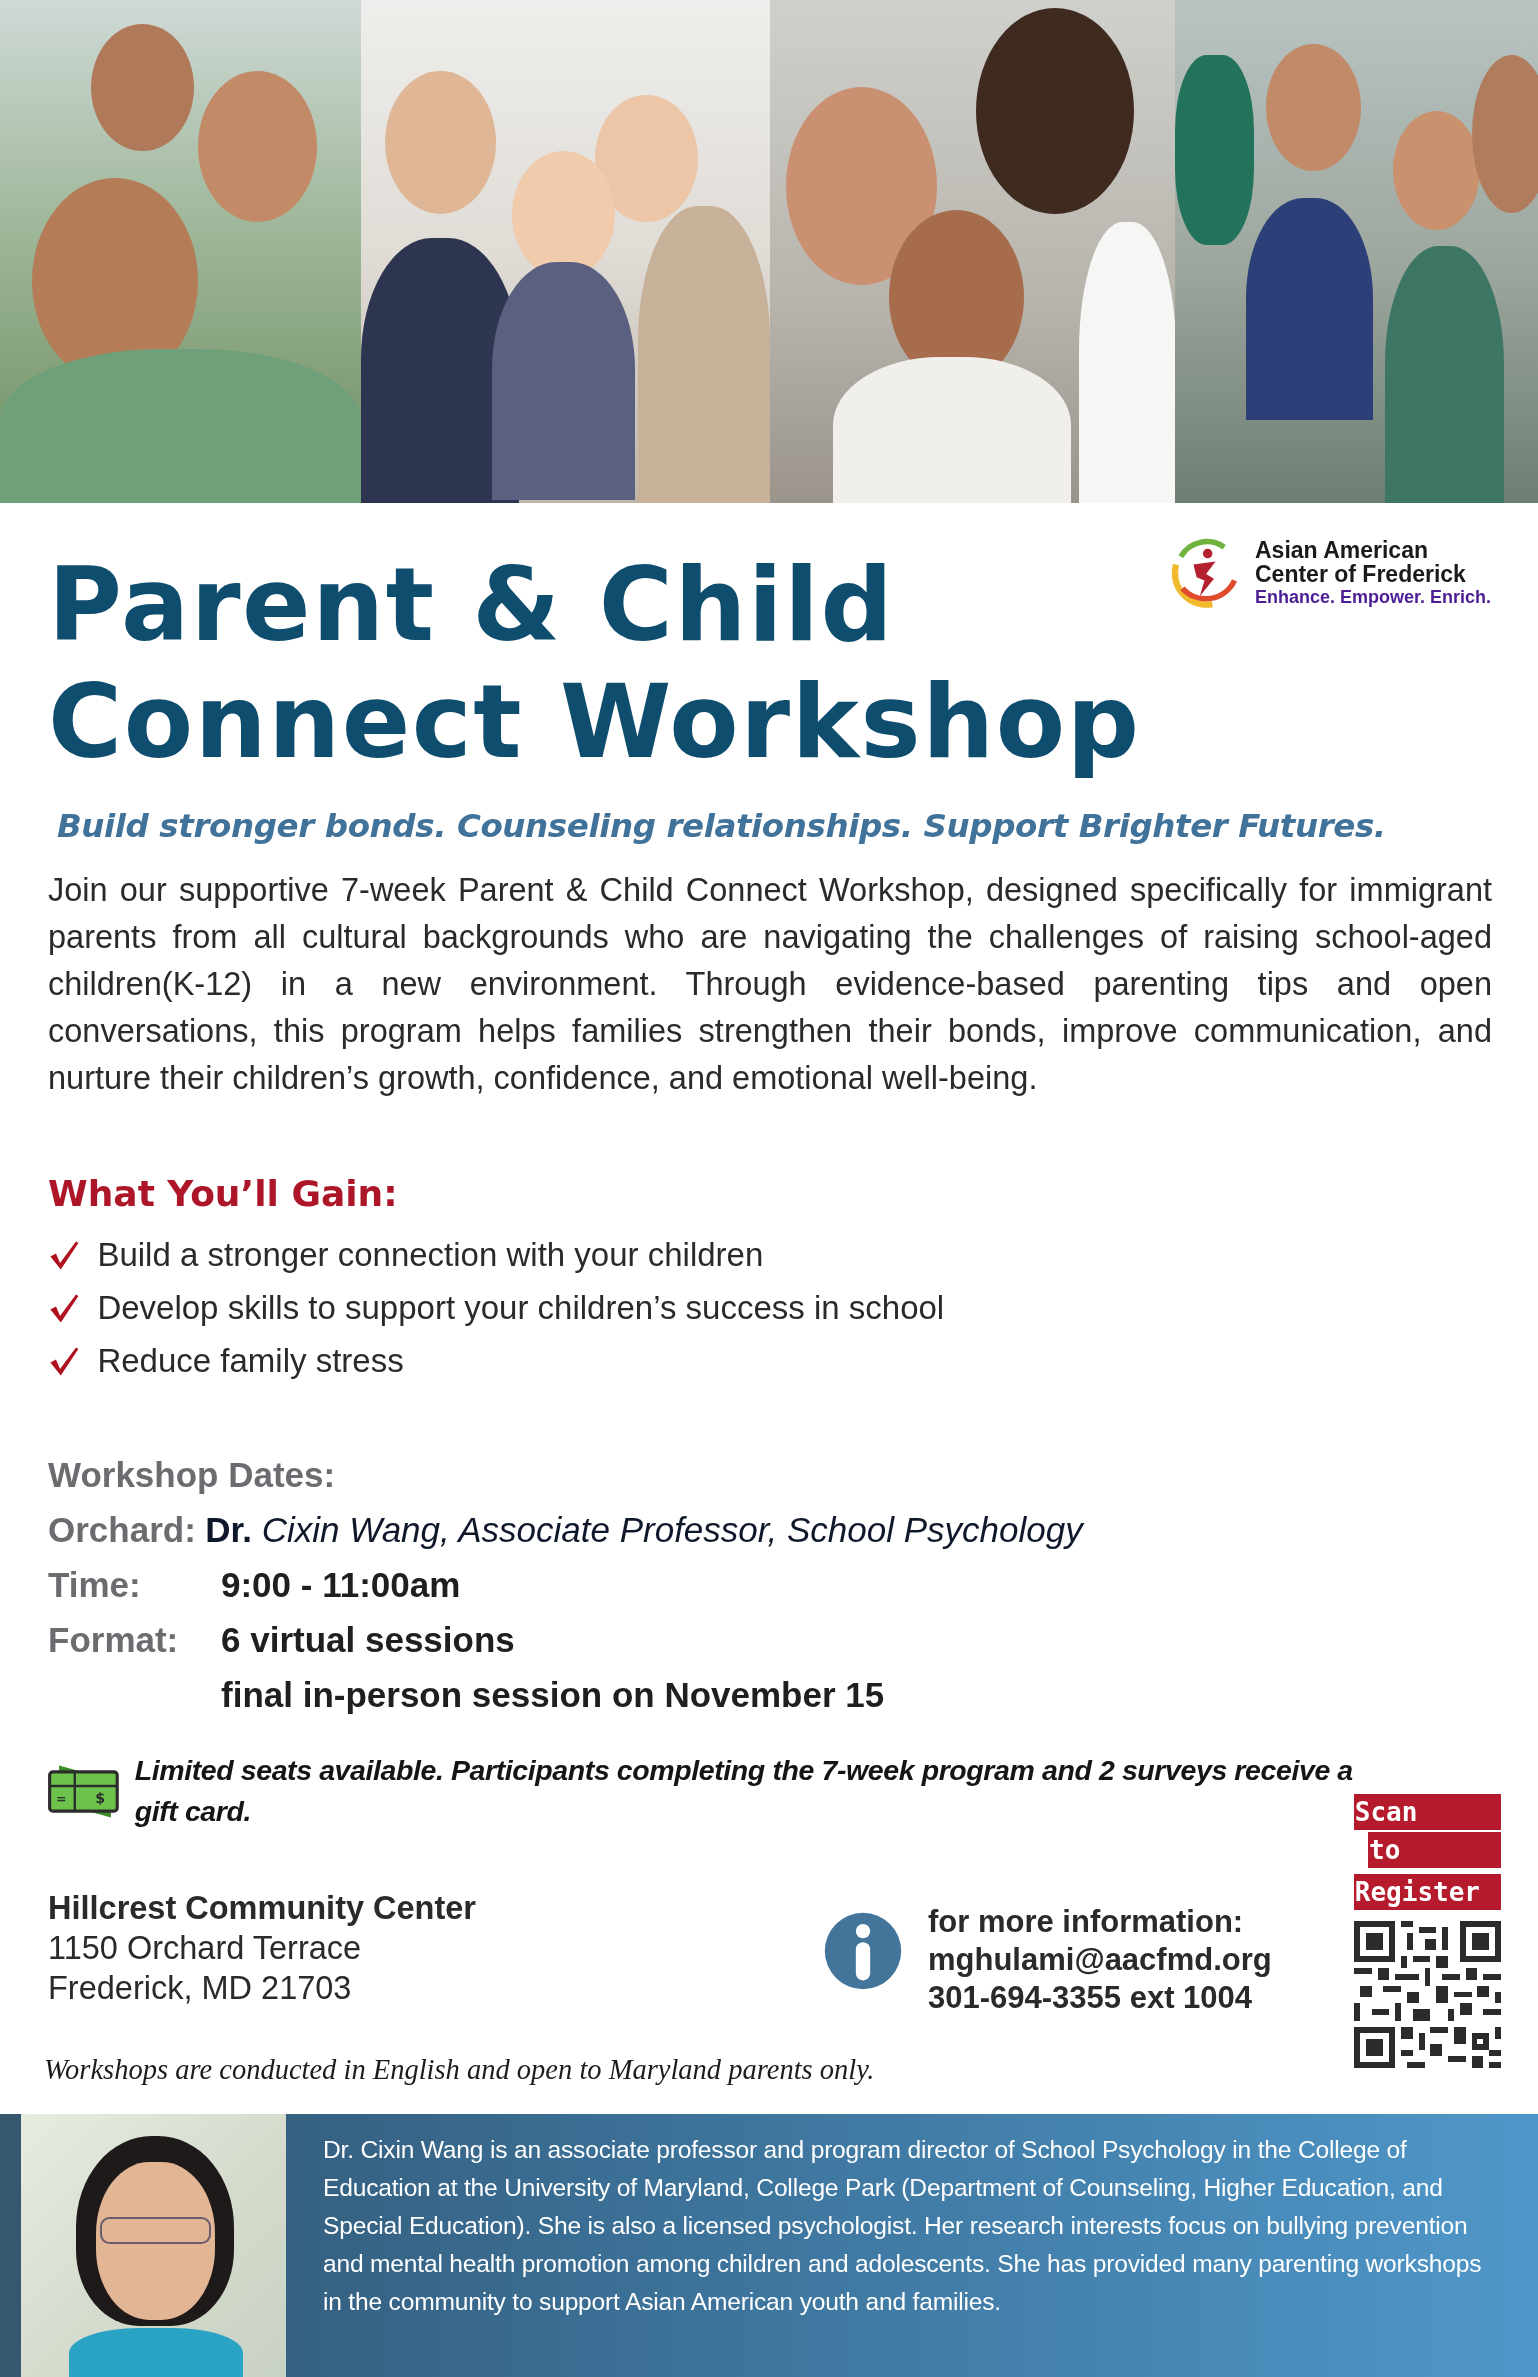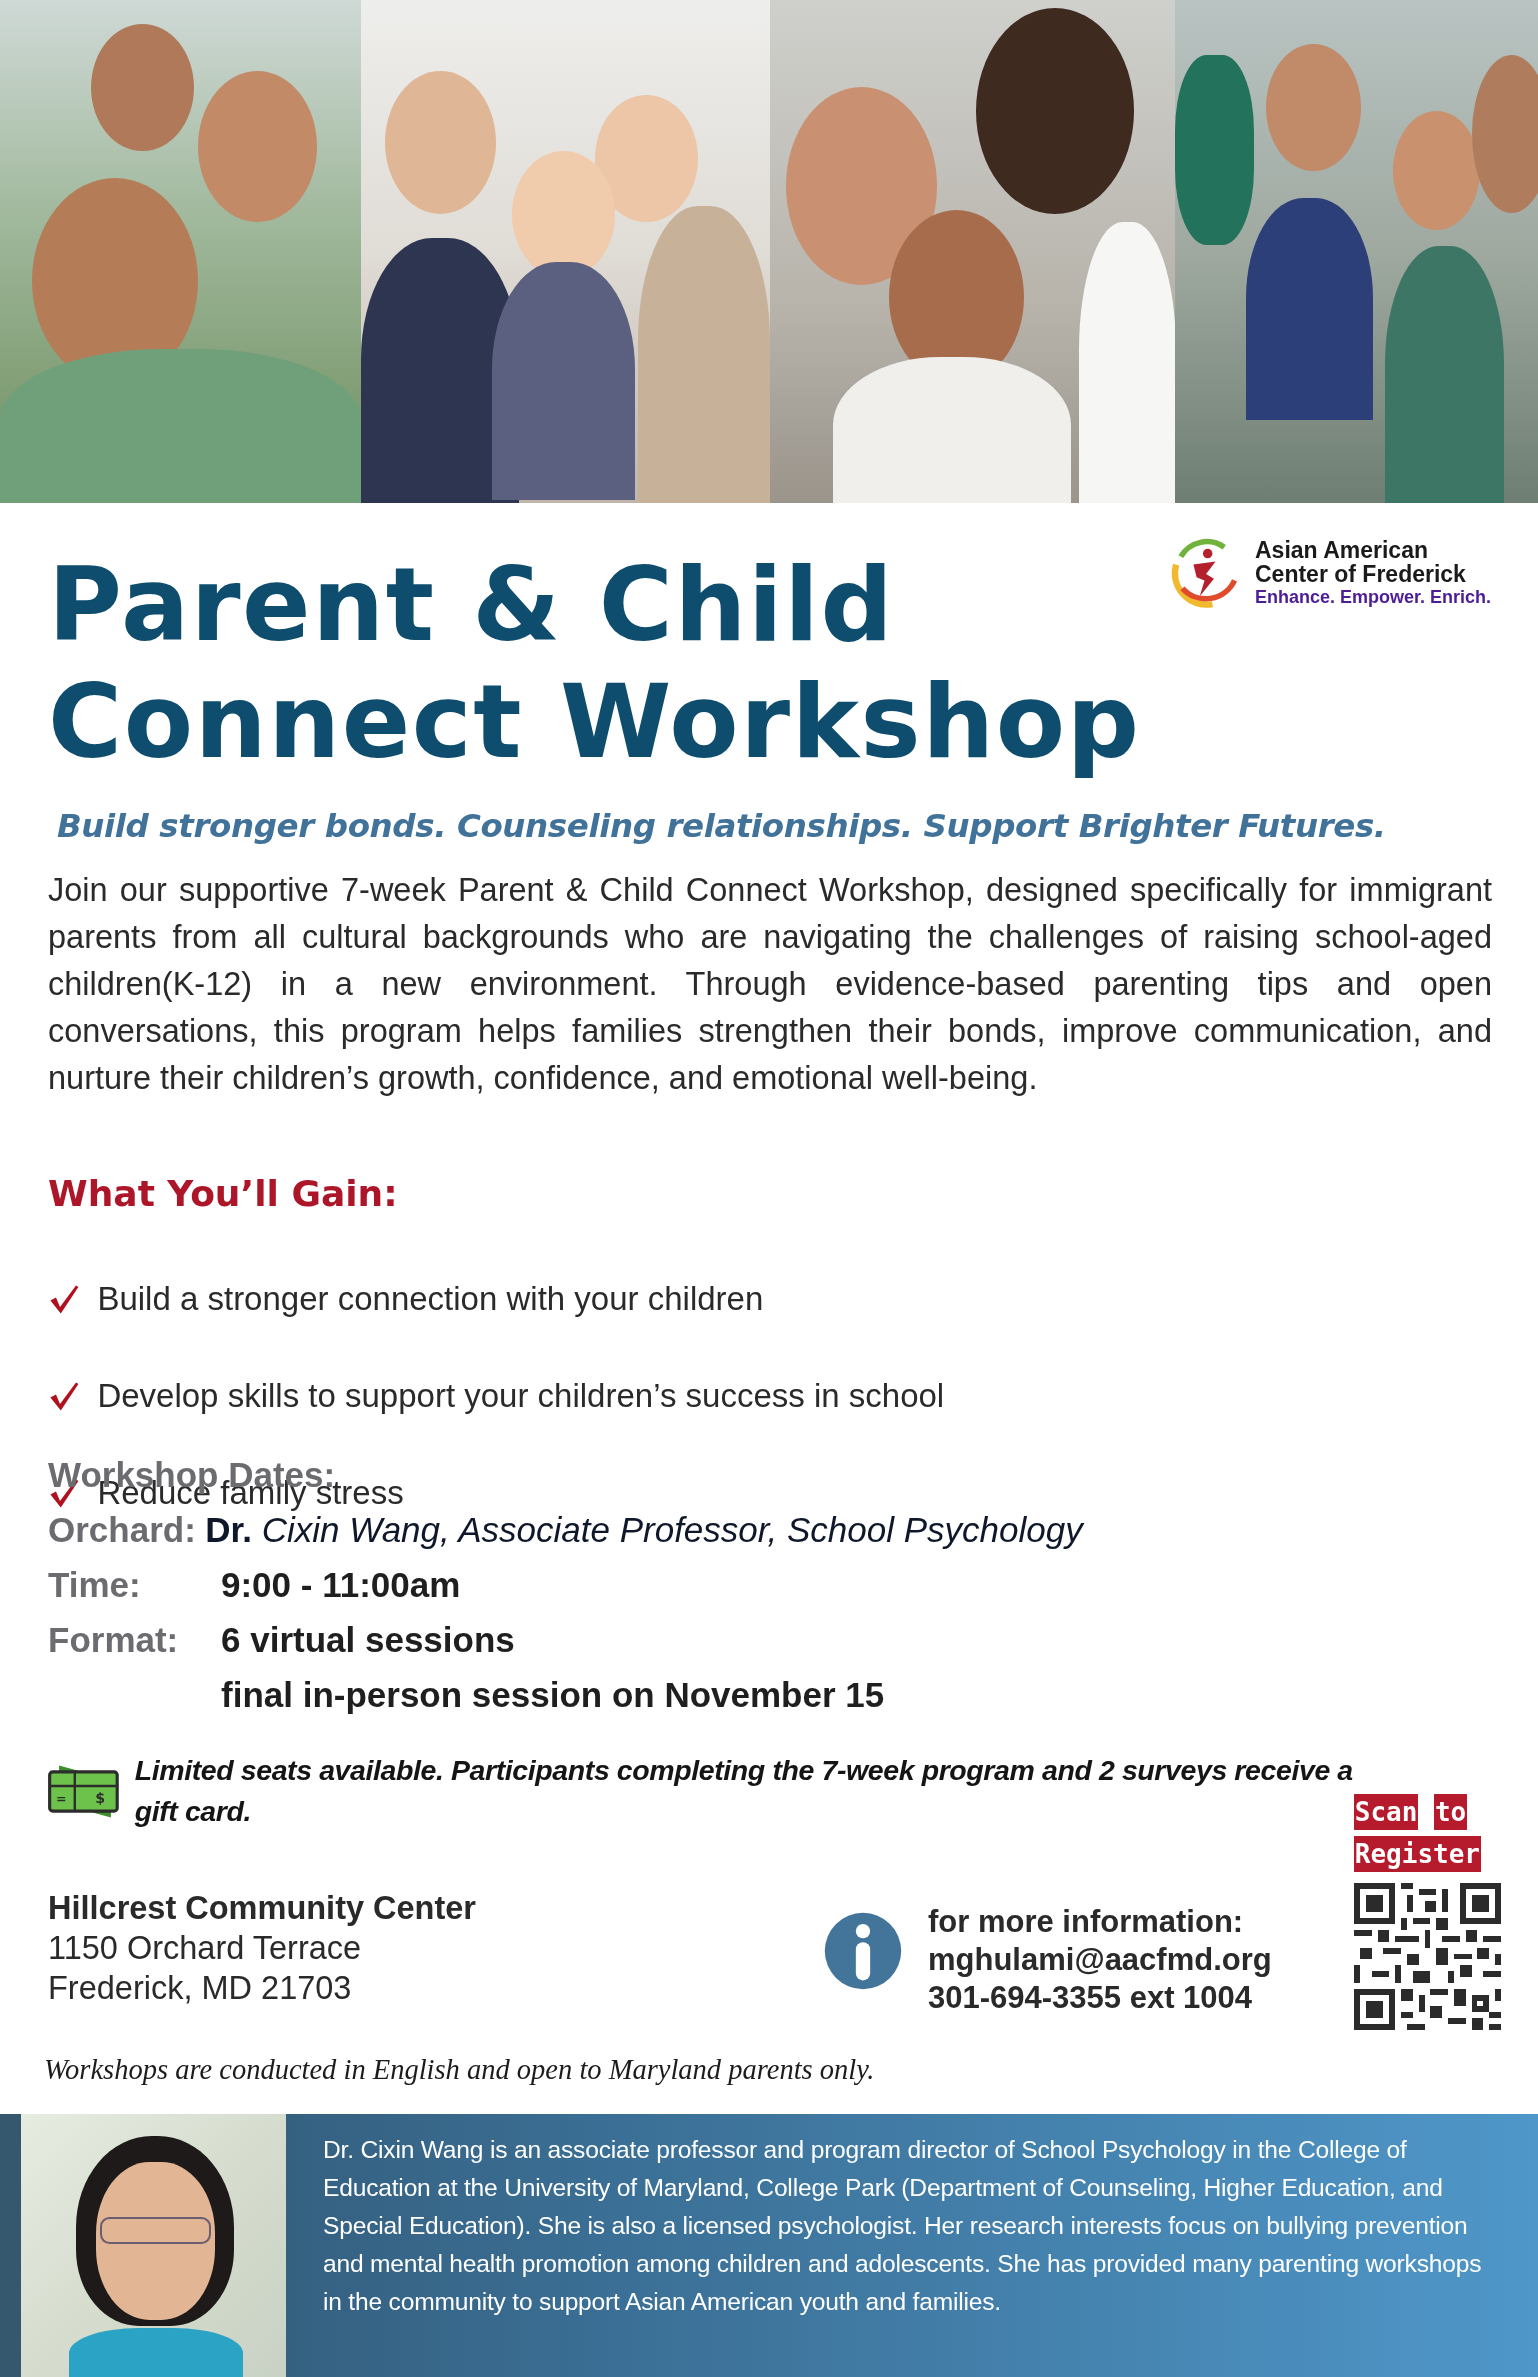--- a/index.html
+++ b/index.html
@@ -31,36 +31,36 @@
   
   .title { position: absolute; left: 48px; top: 547px; font-family: "DejaVu Sans", sans-serif; font-weight: bold; color: #0e4d6e; font-size: 101px; line-height: 117px; letter-spacing: 1.6px; }
   .title span { display: block; }
 
   .tagline { position: absolute; left: 57px; top: 807px; font-family: "DejaVu Sans", sans-serif; font-style: italic; font-weight: bold; font-size: 32.5px; color: #41729a; letter-spacing: -0.4px; }
 
   .intro { position: absolute; left: 48px; top: 867px; width: 1444px; font-family: "Liberation Sans", sans-serif; font-size: 32.5px; line-height: 47px; color: #2a2a2a; text-align: justify; }
 
   .gain-title { position: absolute; left: 48px; top: 1173px; font-family: "DejaVu Sans", sans-serif; font-weight: bold; font-size: 36px; color: #ad1628; }
   .gain-list { position: absolute; left: 48px; top: 1228px; list-style: none; }
-  .gain-list li { display: flex; align-items: center; height: 53px; font-family: "Liberation Sans", sans-serif; font-size: 33px; color: #2a2a2a; margin-top: 44px; }
+  .gain-list li { display: flex; align-items: center; height: 53px; font-family: "Liberation Sans", sans-serif; font-size: 33px; color: #2a2a2a; }
   .gain-list .check { width: 32px; height: 32px; margin-right: 17.4px; }
 
   .details { position: absolute; left: 48px; top: 1455px; font-family: "Liberation Sans", sans-serif; font-size: 35px; }
   .row { display: flex; align-items: baseline; height: 55px; }
   .lbl { color: #6c6b70; font-weight: bold; }
   .val { color: #1f1f1f; font-weight: bold; }
   .val-blue { color: #0f172a; font-style: italic; font-weight: normal; }
   .val-blue b { font-style: normal; font-weight: bold; }
 
   .notice { position: absolute; left: 48px; top: 1750px; display: flex; align-items: flex-start; }
   .gift-icon { width: 74px; height: 55px; margin-top: 14.3px; margin-right: 12.7px; }
   .notice-text { width: 1236px; font-family: "Liberation Sans", sans-serif; font-style: italic; font-weight: bold; font-size: 28.5px; line-height: 41px; color: #151515; letter-spacing: -0.4px; }
 
   .scan-block { position: absolute; left: 1354px; top: 1794px; width: 147px; }
-  .scan-label { display: flex; gap: 1.6px; margin-bottom: 6.3px; }
+  .scan-label { display: flex; gap: 1.6px; margin-bottom: 6.3px; flex-direction: column; }
   .scan-label span { background: #b51b2c; color: #fff; font-family: "DejaVu Sans Mono", monospace; font-weight: bold; font-size: 26px; line-height: 36px; padding: 0 0.8px; }
   .qr { width: 147px; height: 147px; margin-top: 4.8px; }
 
   .venue { position: absolute; left: 48px; top: 1888px; font-family: "Liberation Sans", sans-serif; font-size: 32.5px; line-height: 40px; color: #2a2a2a; }
   .venue .venue-name { font-weight: bold; }
 
   .info-icon { position: absolute; left: 824px; top: 1912px; width: 78px; height: 78px; }
   .contact { position: absolute; left: 928px; top: 1903px; font-family: "Liberation Sans", sans-serif; font-weight: bold; font-size: 31px; line-height: 38px; color: #2a2a2a; }
 
   .disclaimer { position: absolute; left: 44px; top: 2054px; font-family: "Liberation Serif", serif; font-style: italic; font-size: 28.5px; color: #1c1c1c; }

